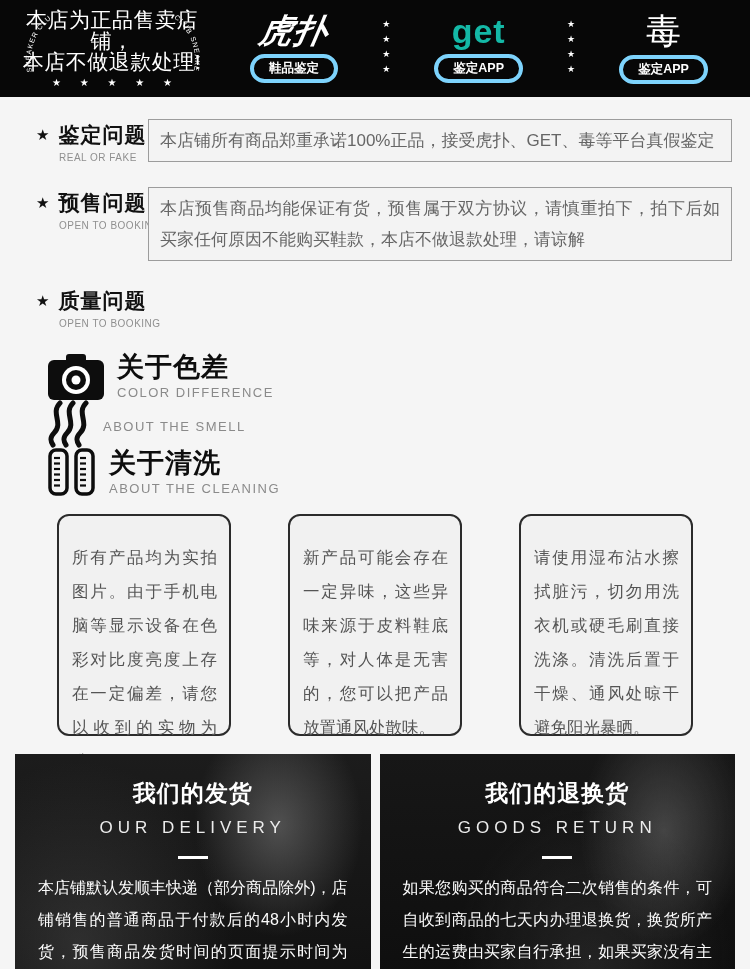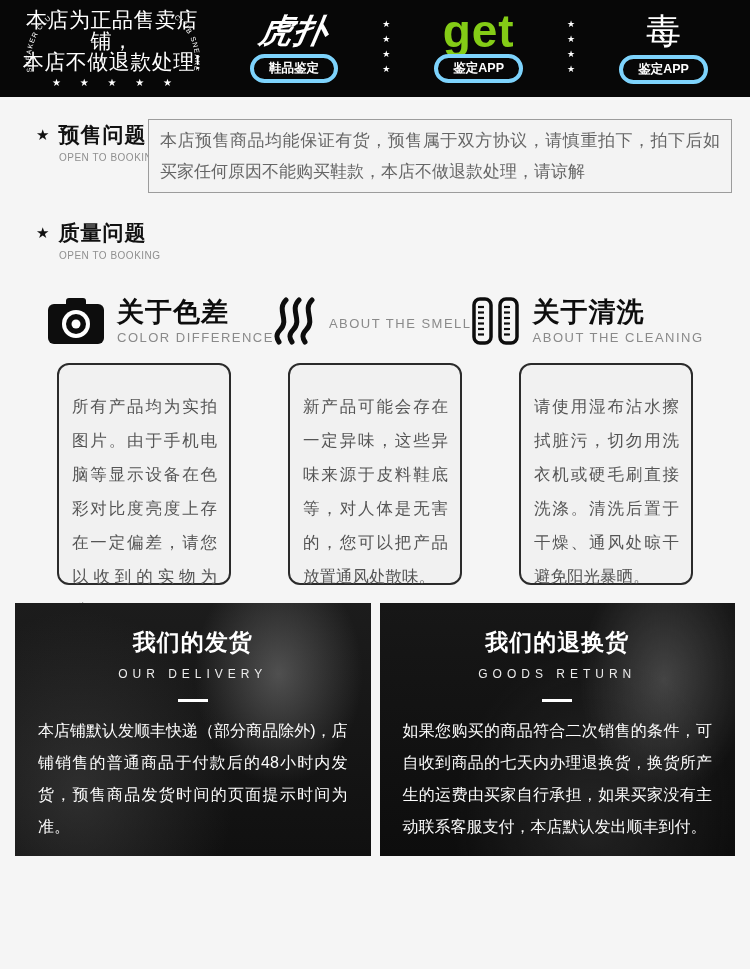--- a/index.html
+++ b/index.html
@@ -13,39 +13,39 @@
   .badge { position:relative; width:192px; height:86px; color:#fff; text-align:center;
            display:flex; flex-direction:column; justify-content:center; }
   .badge-arcs { position:absolute; left:0; top:0; width:192px; height:86px; }
   .badge-arcs text { fill:#fff; font-size:7px; letter-spacing:1px; font-family:"Liberation Sans",sans-serif; }
   .badge-line { font-size:21px; font-weight:normal; line-height:21px; letter-spacing:.5px; }
   .badge-stars { font-size:10px; letter-spacing:8px; margin-top:5px; padding-left:8px; }
 
   .plat { display:flex; flex-direction:column; align-items:center; gap:6px; }
   .hupu-logo { color:#fff; font-size:33px; font-weight:900; font-style:italic;
                transform:skewX(-10deg); letter-spacing:1px; line-height:34px; }
-  .get-logo  { color:#84cc16; font-size:46px; font-weight:800; letter-spacing:1px; line-height:34px; }
+  .get-logo  { color:#14b8a6; font-size:34px; font-weight:800; letter-spacing:1px; line-height:34px; }
   .du-logo   { color:#fff; font-size:35px; font-weight:400; line-height:36px; }
   .pill { border:4px solid #7dd3fc; border-radius:999px; color:#fff; font-size:12.5px;
           font-weight:bold; padding:3px 15px; line-height:15px; white-space:nowrap; }
   .vstars { color:#fff; font-size:9px; writing-mode:vertical-rl; letter-spacing:5px;
             line-height:12px; height:60px; text-align:center; }
 
   
   .faq { padding:22px 18px 0 14px; }
   .faq-row { display:flex; align-items:flex-start; margin-bottom:24px; }
   .faq-label { width:134px; flex:0 0 134px; padding-left:22px; padding-top:2px; }
   .faq-title { font-size:21px; font-weight:bold; color:#111; letter-spacing:1px; white-space:nowrap; }
   .star-icon { font-size:15px; color:#111; margin-right:8px; vertical-align:2px; }
   .faq-sub { font-size:10px; color:#8f8f8f; letter-spacing:.5px; margin:3px 0 0 23px; white-space:nowrap; }
   .faq-box { flex:1; border:1px solid #9c9c9c; background:#f3f3f3; color:#666;
              font-size:17px; line-height:31px; padding:5px 11px; text-align:justify; }
 
   
-  .cards-head { display:flex; justify-content:space-between; padding:0 50px 0 48px; margin-top:36px; }
+  .cards-head { display:flex; justify-content:space-between; padding:0 50px 0 48px; margin-top:24px;flex-direction:column; }
   .card-head { display:flex; align-items:center; gap:13px; }
   .ch-title { font-size:27px; font-weight:bold; color:#0d0d0d; letter-spacing:1px; line-height:28px; }
   .ch-sub { font-size:13px; color:#8a8a8a; letter-spacing:1.5px; margin-top:4px; white-space:nowrap; }
 
   
   .cards { display:flex; justify-content:space-between; padding:0 57px; margin-top:18px; }
   .card { width:174px; height:222px; border:2px solid #2b2b2b; border-radius:12px;
           background:#f1f1f1; padding:24px 12px 0 13px; color:#555;
           font-size:16.5px; line-height:34px; text-align:justify; }
 
@@ -55,21 +55,21 @@
            background:linear-gradient(#1a1a1a,#101010); }
   .panel.delivery { background:
       radial-gradient(ellipse 120px 160px at 74% 28%, rgba(125,125,125,.55), transparent 70%),
       radial-gradient(ellipse 220px 260px at 18% 75%, rgba(80,80,80,.45), transparent 70%),
       linear-gradient(#1c1c1c,#101010); }
   .panel.return { background:
       radial-gradient(ellipse 120px 170px at 80% 30%, rgba(115,115,115,.5), transparent 70%),
       radial-gradient(ellipse 200px 240px at 60% 85%, rgba(60,60,60,.45), transparent 70%),
       linear-gradient(#171717,#0d0d0d); }
   .panel-title { text-align:center; margin-top:24px; font-size:23px; font-weight:bold; letter-spacing:1px; }
-  .panel-sub { text-align:center; font-size:12px; letter-spacing:5px; margin-top:9px; color:#ececec; }
+  .panel-sub { text-align:center; font-size:17px; letter-spacing:5px; margin-top:9px; color:#ececec; }
   .panel-divider { width:30px; height:3px; background:#fff; margin:18px auto 13px; }
   .panel-body { padding:0 23px; font-size:16px; line-height:32px; text-align:justify; color:#fcfcfc; }
 
   .icon-svg { display:block; flex:0 0 auto; }
 </style>
 </head>
 <body>
 
 <div class="page">
 
@@ -101,20 +101,27 @@
     <div class="vstars">★★★★</div>
 
     <div class="plat">
       <div class="du-logo">毒</div>
       <div class="pill">鉴定APP</div>
     </div>
   </header>
 
   <section class="faq">
 
+    <div class="faq-row">
+      <div class="faq-label">
+        <div class="faq-title"><span class="star-icon">★</span><span>鉴定问题</span></div>
+        <div class="faq-sub">REAL OR FAKE</div>
+      </div>
+      <div class="faq-box">本店铺所有商品郑重承诺100%正品，接受虎扑、GET、毒等平台真假鉴定</div>
+    </div>
 
     <div class="faq-row">
       <div class="faq-label">
         <div class="faq-title"><span class="star-icon">★</span><span>预售问题</span></div>
         <div class="faq-sub">OPEN TO BOOKING</div>
       </div>
       <div class="faq-box">本店预售商品均能保证有货，预售属于双方协议，请慎重拍下，拍下后如买家任何原因不能购买鞋款，本店不做退款处理，请谅解</div>
     </div>
 
     <div class="faq-row">

